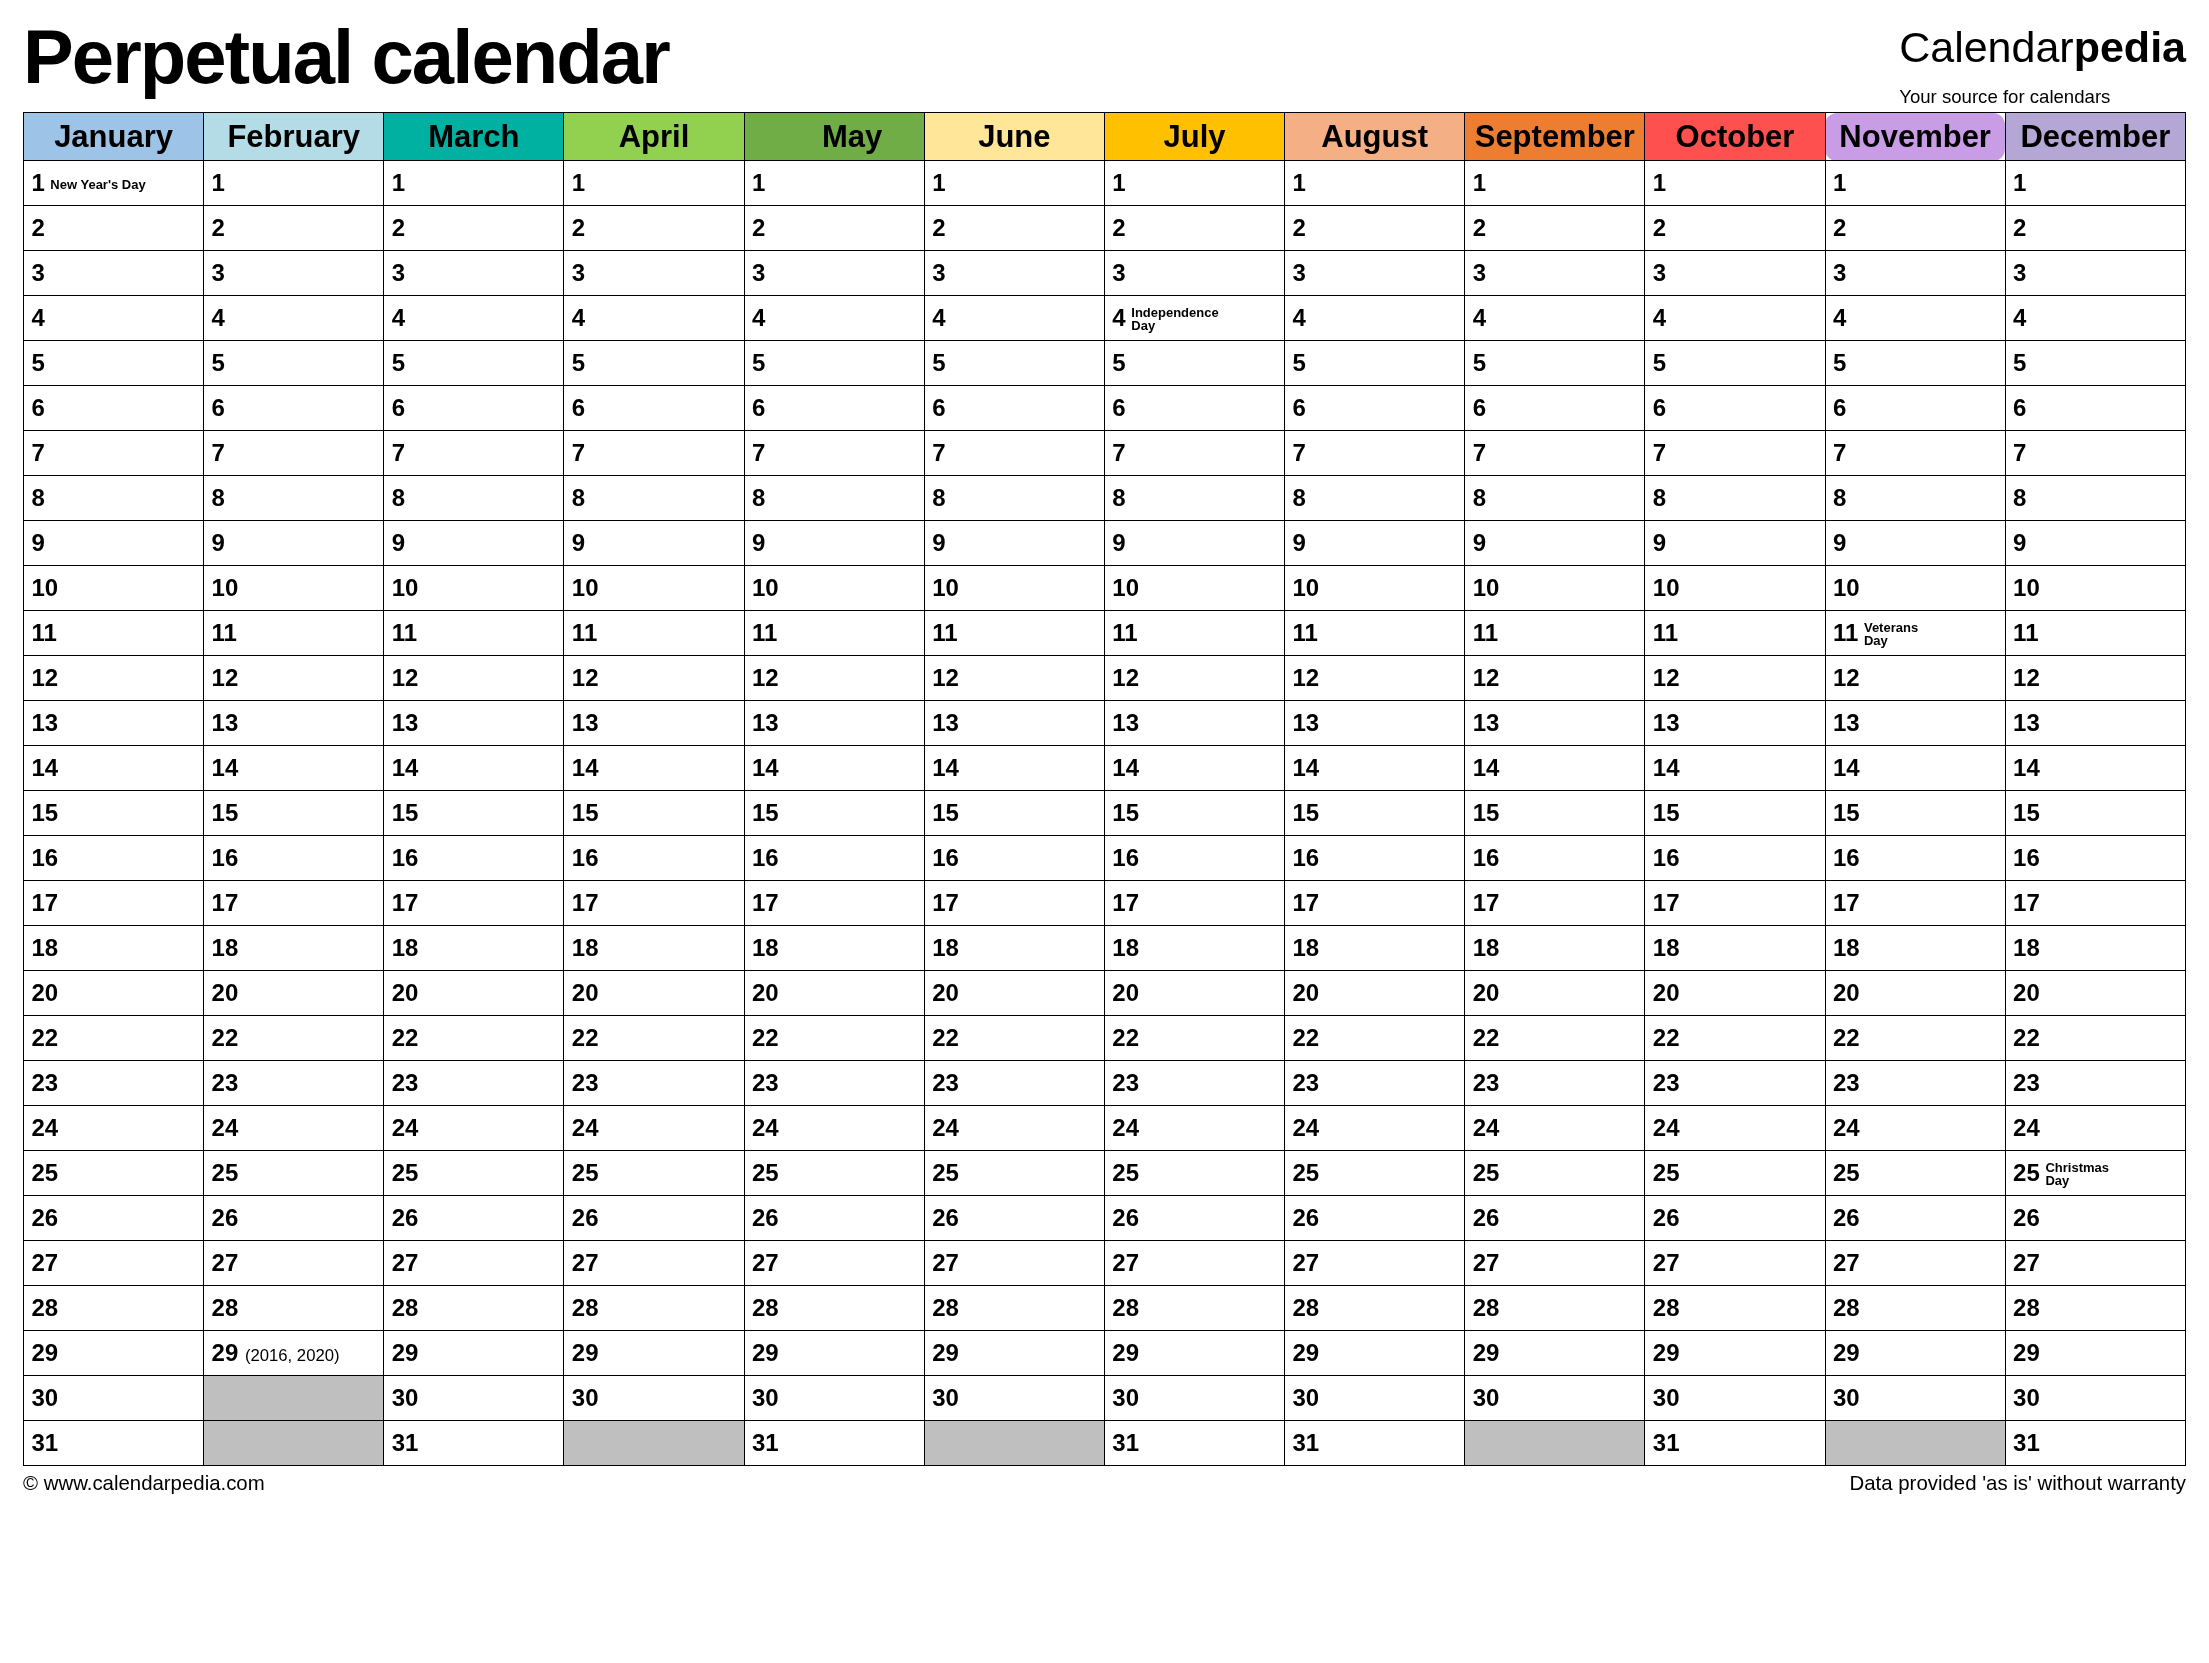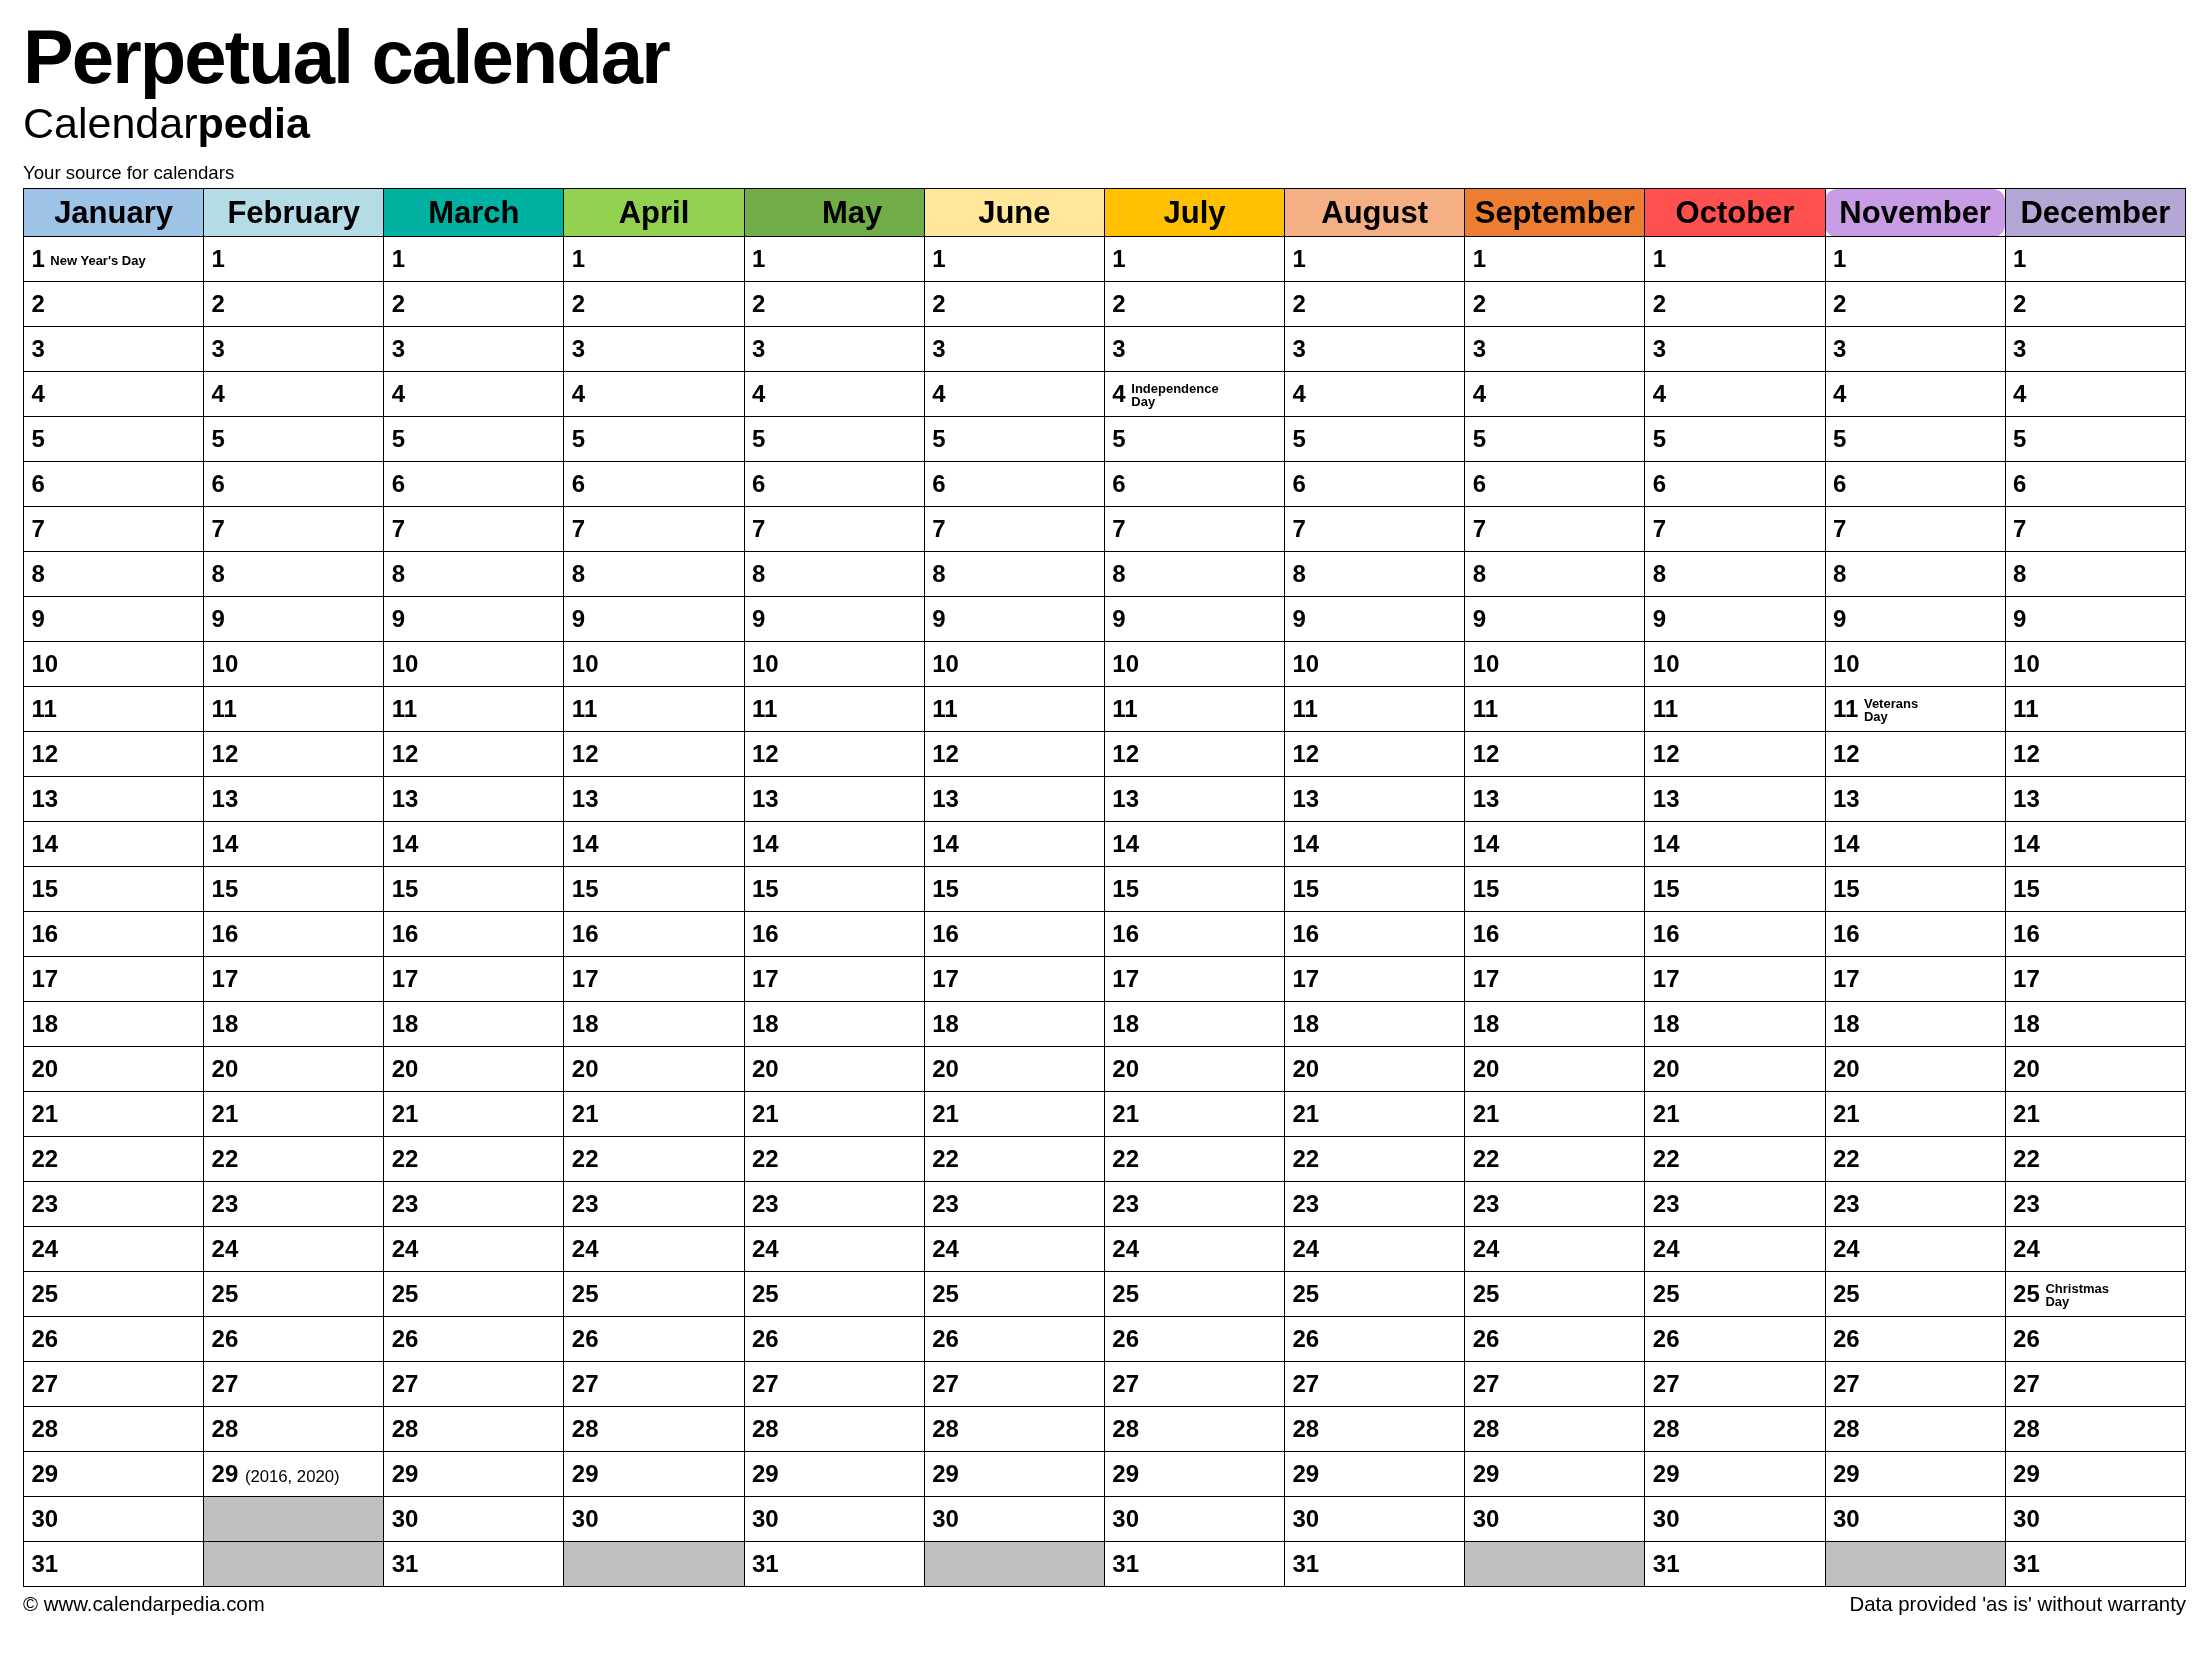--- a/index.html
+++ b/index.html
@@ -8,21 +8,20 @@
     padding: 18.6px 23px 9.3px 23px;
     font-family: Arial, Helvetica, sans-serif;
     background: #fff;
     width: 2209px;
   }
   .header {
     display: flex;
     justify-content: space-between;
     align-items: flex-start;
     margin-bottom: 5.6px;
-    flex-direction: column;
   }
   .title {
     font-size: 76px;
     font-weight: bold;
     color: #000;
     letter-spacing: -1.9px;
     line-height: 1;
   }
   .brand {
     text-align: left;
@@ -366,34 +365,20 @@
         <td>20</td>
         <td>20</td>
         <td>20</td>
         <td>20</td>
         <td>20</td>
         <td>20</td>
         <td>20</td>
         <td>20</td>
       </tr>
       <tr>
-        <td>21</td>
-        <td>21</td>
-        <td>21</td>
-        <td>21</td>
-        <td>21</td>
-        <td>21</td>
-        <td>21</td>
-        <td>21</td>
-        <td>21</td>
-        <td>21</td>
-        <td>21</td>
-        <td>21</td>
-      </tr>
-      <tr>
         <td>22</td>
         <td>22</td>
         <td>22</td>
         <td>22</td>
         <td>22</td>
         <td>22</td>
         <td>22</td>
         <td>22</td>
         <td>22</td>
         <td>22</td>

